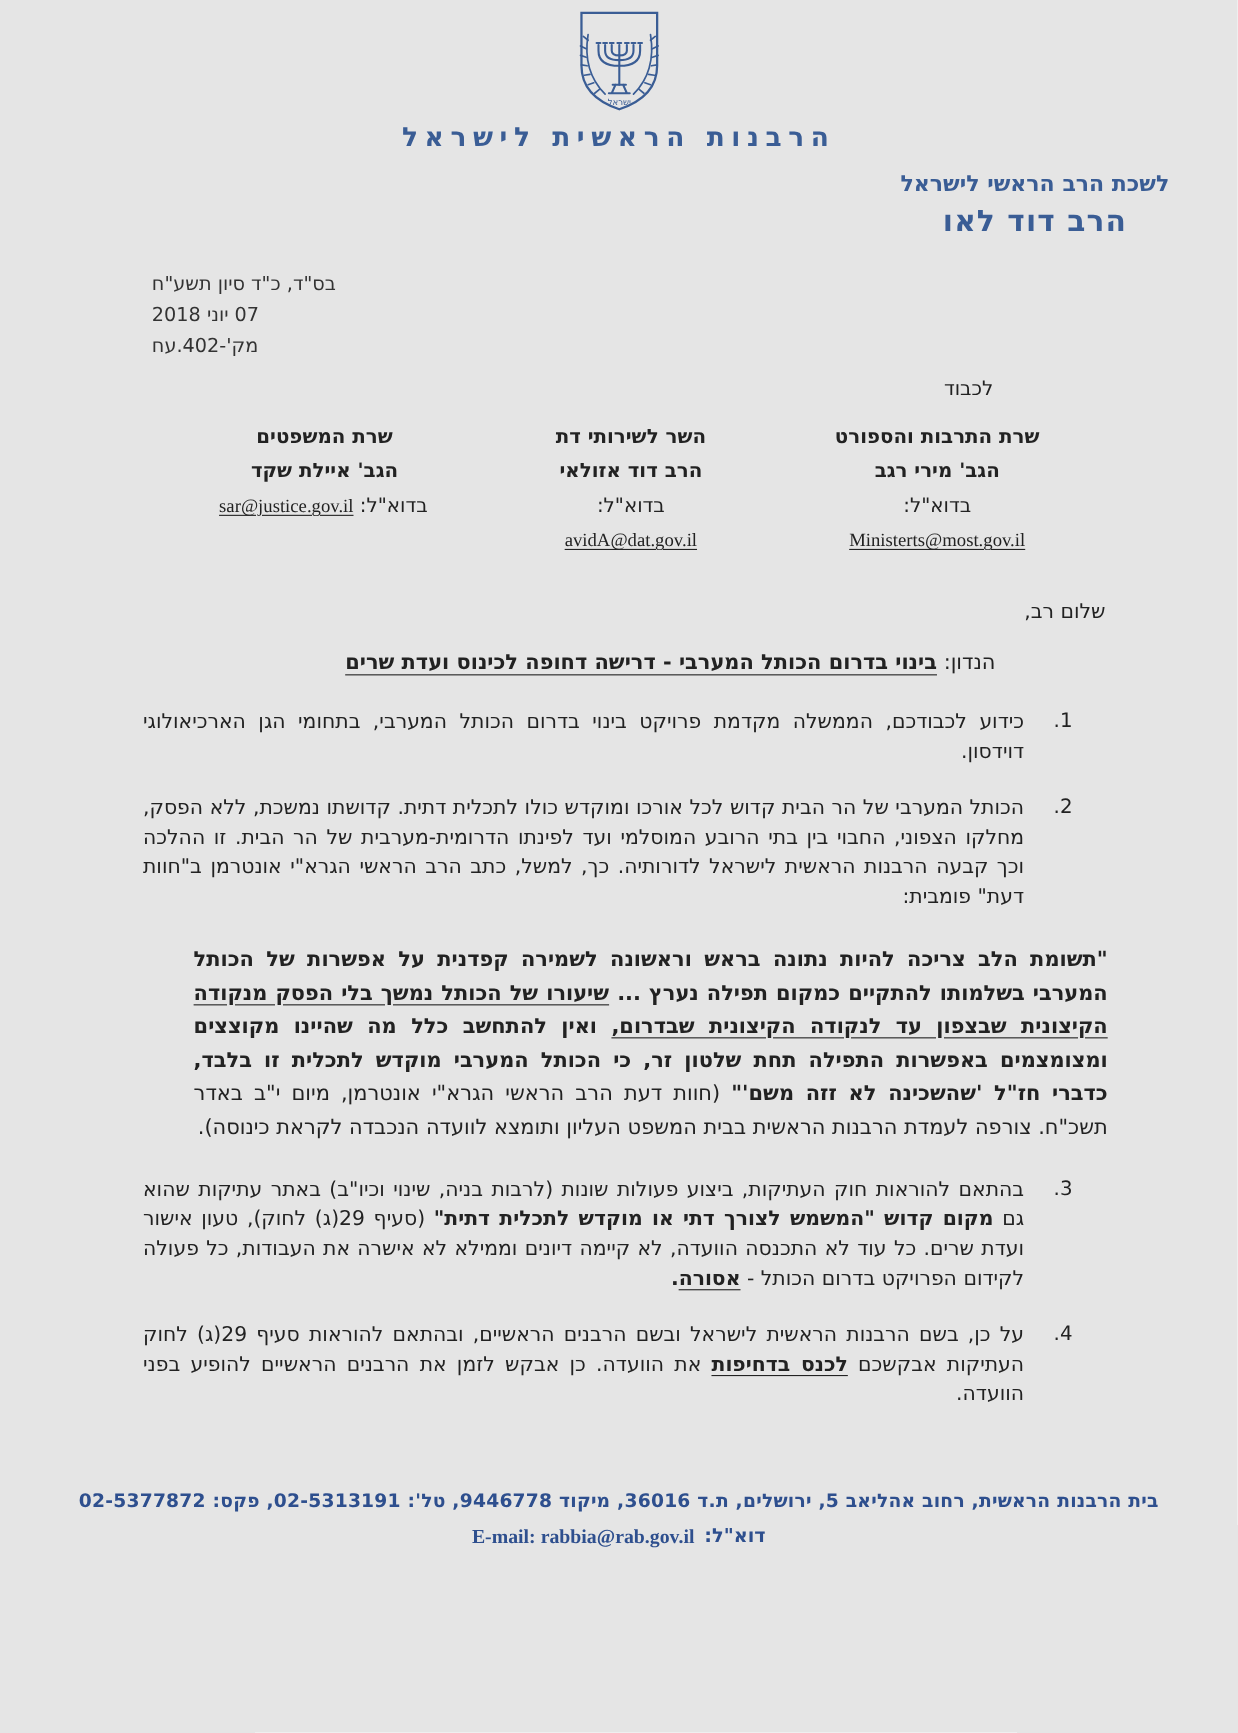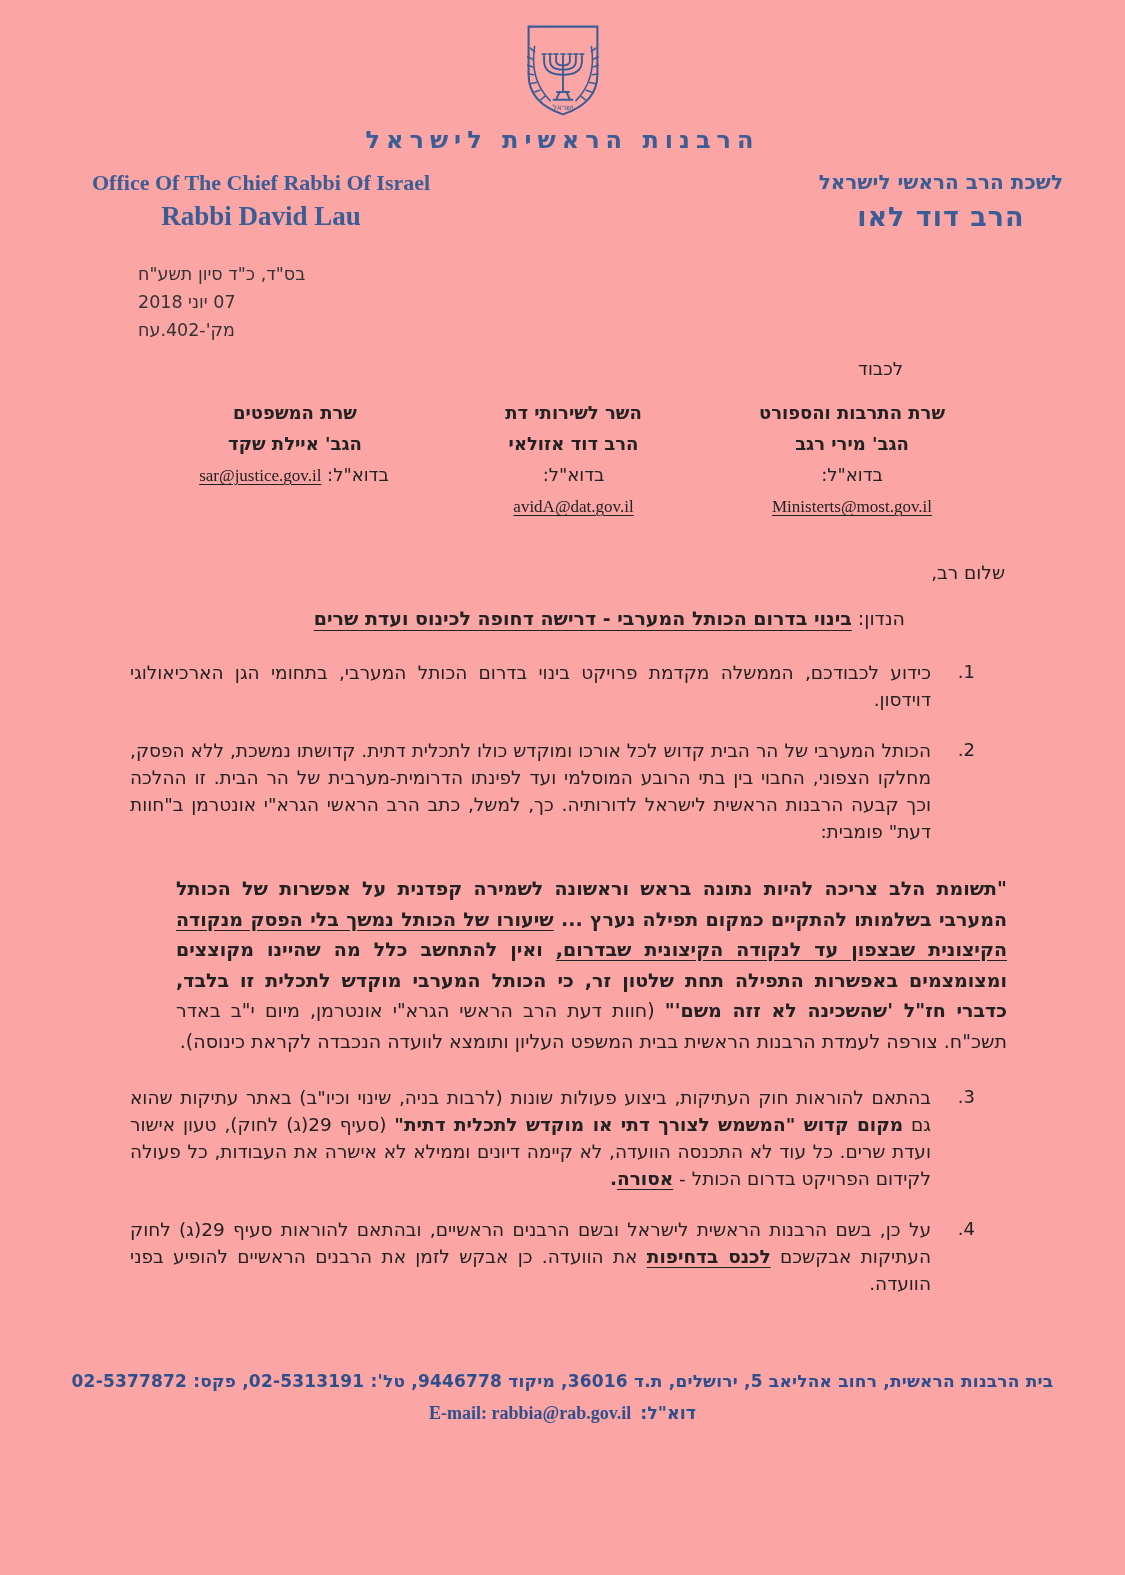--- a/index.html
+++ b/index.html
@@ -2,21 +2,21 @@
 <html lang="he"><head>
 <meta charset="utf-8">
 <style>
   * { margin: 0; padding: 0; box-sizing: border-box; }
   html, body { background: #ffffff; }
   body {
     width: 1125px; height: 1575px; overflow: hidden;
     font-family: "DejaVu Sans", sans-serif;
     color: #222;
   }
-  .page { width: 100%; height: 100%; padding-top: 23px; direction: rtl; background: #fca5a5; }
+  .page { width: 100%; height: 100%; padding-top: 8px; direction: rtl; background: #e5e5e5; }
 
   .b { font-weight: 700; }
   .u { text-decoration: underline; text-underline-offset: 4px; }
 
   
   .emblem-wrap { text-align: center; }
   .emblem-wrap svg { display: inline-block; }
   .emblem-caption {
     text-align: center; color: #3a5d95; font-weight: 700;
     font-size: 24px; letter-spacing: 6px; margin-top: 4px;
@@ -103,24 +103,20 @@
         <text x="50" y="101" font-size="9" text-anchor="middle" fill="#3a5d95" stroke="none">ישראל</text>
       </svg>
     </div>
     <div class="emblem-caption">הרבנות הראשית לישראל</div>
 
     <div class="head-row">
       <div class="head-he">
         <div class="l1">לשכת הרב הראשי לישראל</div>
         <div class="l2">הרב דוד לאו</div>
       </div>
-      <div class="head-en" dir="ltr">
-        <div class="l1">Office Of The Chief Rabbi Of Israel</div>
-        <div class="l2">Rabbi David Lau</div>
-      </div>
     </div>
   </header>
 
   <div class="dateblock">
     <div>בס"ד, כ"ד סיון תשע"ח</div>
     <div>07 יוני 2018</div>
     <div>מק'-402.עח</div>
   </div>
 
   <div class="salute">לכבוד</div>

